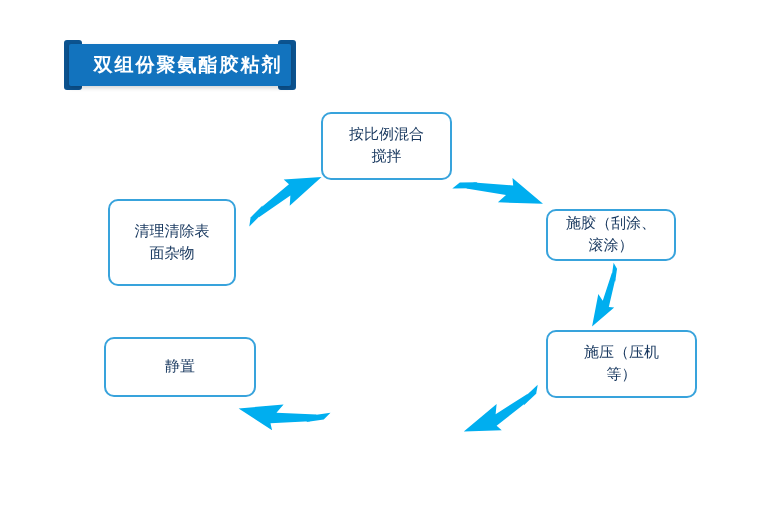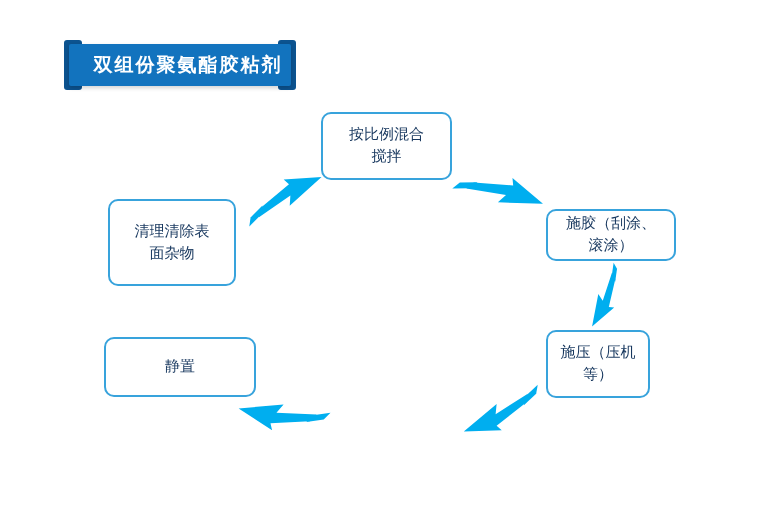--- a/index.html
+++ b/index.html
@@ -41,21 +41,21 @@
     text-align: center;
     color: var(--text, #17375E);
     font-size: 15px;
     line-height: 1.45;
     white-space: pre-line;
     padding: 16px 8px;
   }
 
   .node-mix     { left: 321px; top: 112px; width: 131px; height: 68px; }
   .node-glue    { left: 546px; top: 200px; width: 130px; height: 52px; margin-top: 9px; }
-  .node-press   { left: 546px; top: 330px; width: 104px; height: 68px; }
+  .node-press   { left: 546px; top: 330px; width: 151px; height: 68px; }
   .node-release { left: 331px; top: 406px; width: 126px; height: 60px; }
   .node-rest    { left: 104px; top: 337px; width: 152px; height: 60px; }
   .node-clean   { left: 108px; top: 199px; width: 128px; height: 87px; }
 
   
   .arrows { position: absolute; left: 0; top: 0; pointer-events: none; }
   .arrow { fill: var(--arrow, #00AEEF); }
 </style>
 </head>
 <body>

